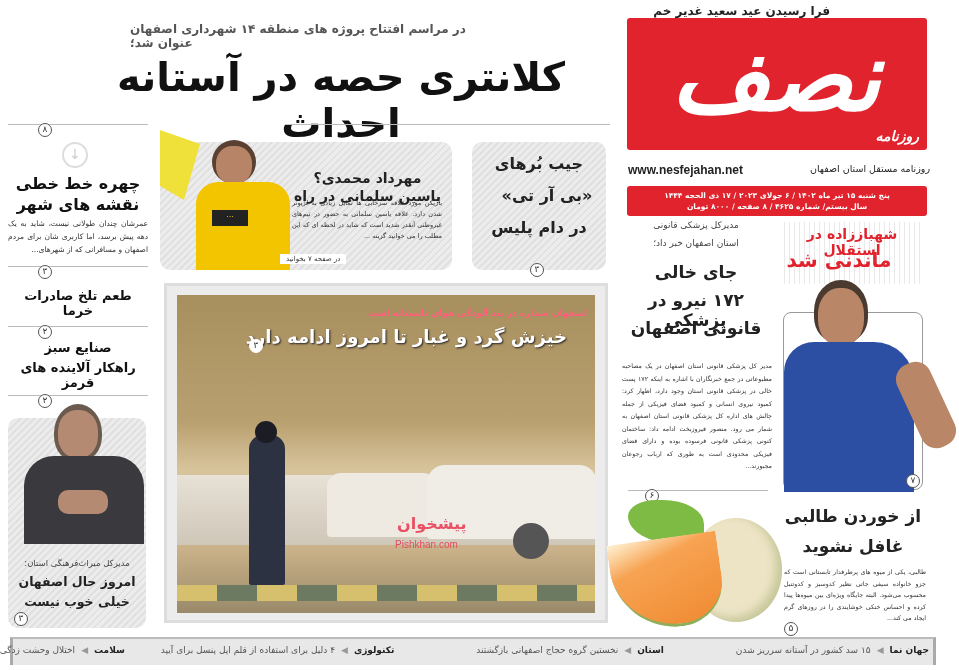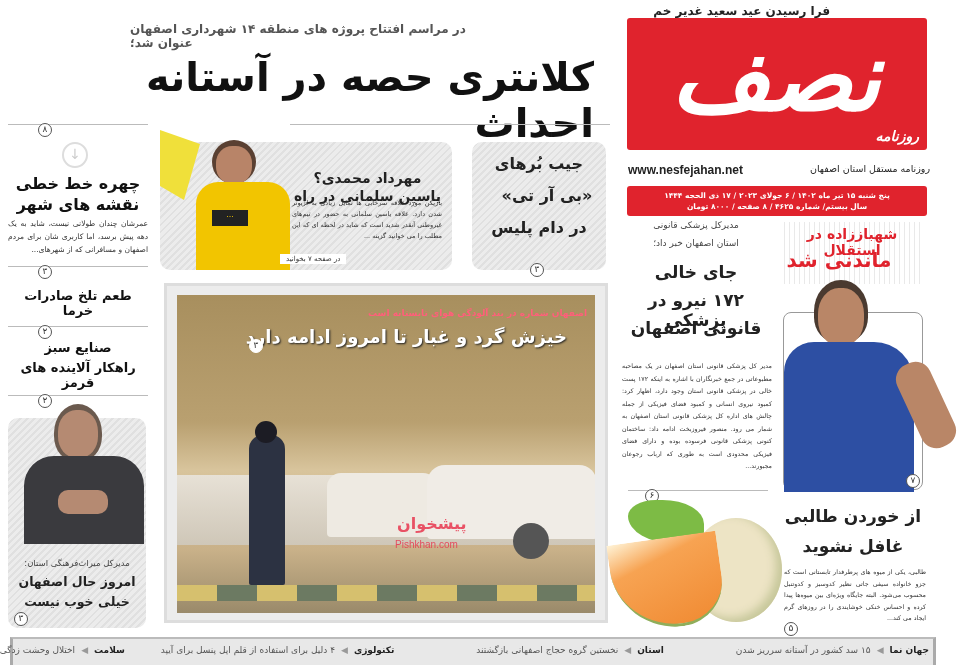--- a/index.html
+++ b/index.html
@@ -14,21 +14,21 @@
   #masthead-tagline { top:4px; left:630px; width:200px; text-align:right; font-size:12px; font-weight:bold; }
   #logo-box { top:18px; left:627px; width:300px; height:132px; background:#e0232d; border-radius:3px; overflow:hidden; }
   #logo-text { position:absolute; top:-6px; right:2px; left:0; font-family:"DejaVu Serif", serif; font-weight:bold; font-style:italic; font-size:96px; color:#fff; line-height:130px; text-align:center; letter-spacing:-4px; }
   #logo-sub { position:absolute; bottom:6px; right:8px; font-size:14px; color:#fff; font-weight:bold; font-style:italic; }
   #site-url { top:163px; left:628px; font-size:12px; font-weight:bold; direction:ltr; font-family:"Liberation Sans", sans-serif; }
   #site-desc { top:163px; left:790px; width:140px; font-size:9.5px; text-align:right; }
   #date-bar { top:186px; left:627px; width:300px; height:30px; background:#e0232d; border-radius:3px; color:#fff; font-size:7.5px; text-align:center; padding-top:4px; line-height:11px; font-weight:bold; }
 
   
   #kicker { top:22px; left:130px; width:365px; text-align:left; font-size:12px; color:#555; font-weight:bold; }
-  #main-headline { top:54px; left:24px; width:570px; text-align:right; font-size:40px; font-weight:bold; color:#111; font-family:"DejaVu Sans", sans-serif; letter-spacing:-1px; }
+  #main-headline { top:54px; left:56px; width:570px; text-align:center; font-size:40px; font-weight:bold; color:#111; font-family:"DejaVu Sans", sans-serif; letter-spacing:-1px; }
 
   
   .lc-head { position:absolute; left:8px; width:140px; text-align:center; font-weight:bold; color:#111; }
   .lc-body { position:absolute; left:8px; width:140px; text-align:justify; font-size:7.5px; line-height:13px; color:#333; }
 
   
   .box { position:absolute; border-radius:10px; }
 </style>
 </head>
 <body>

